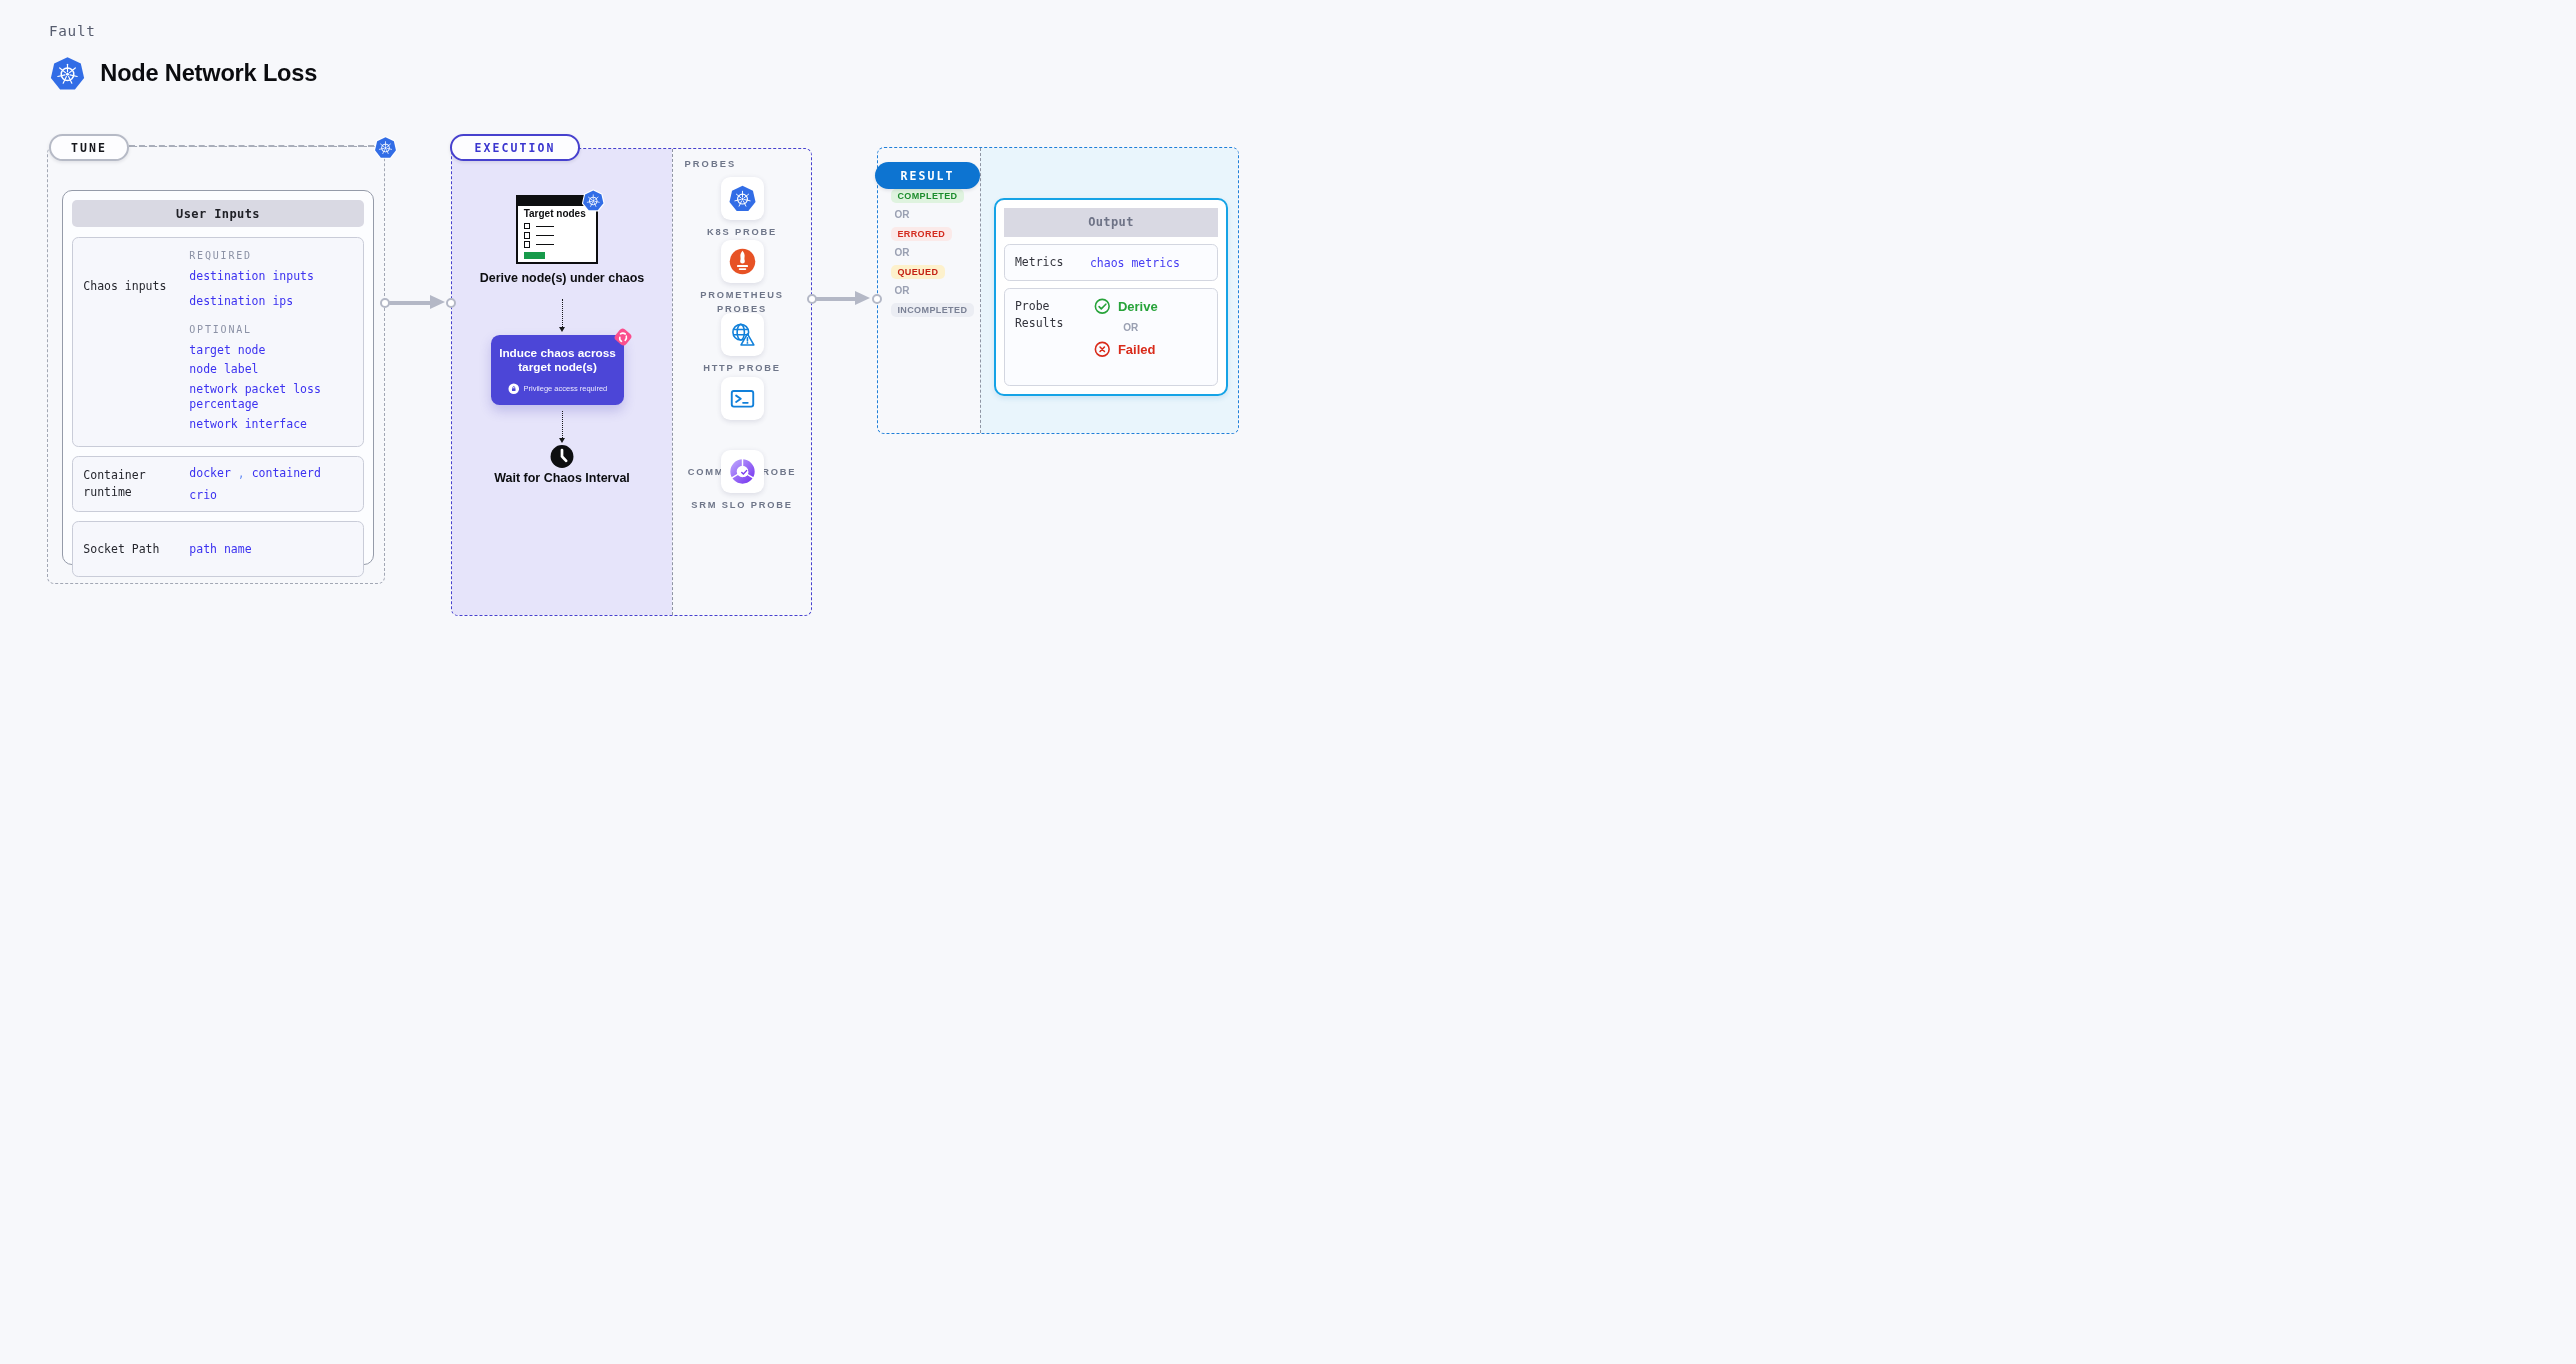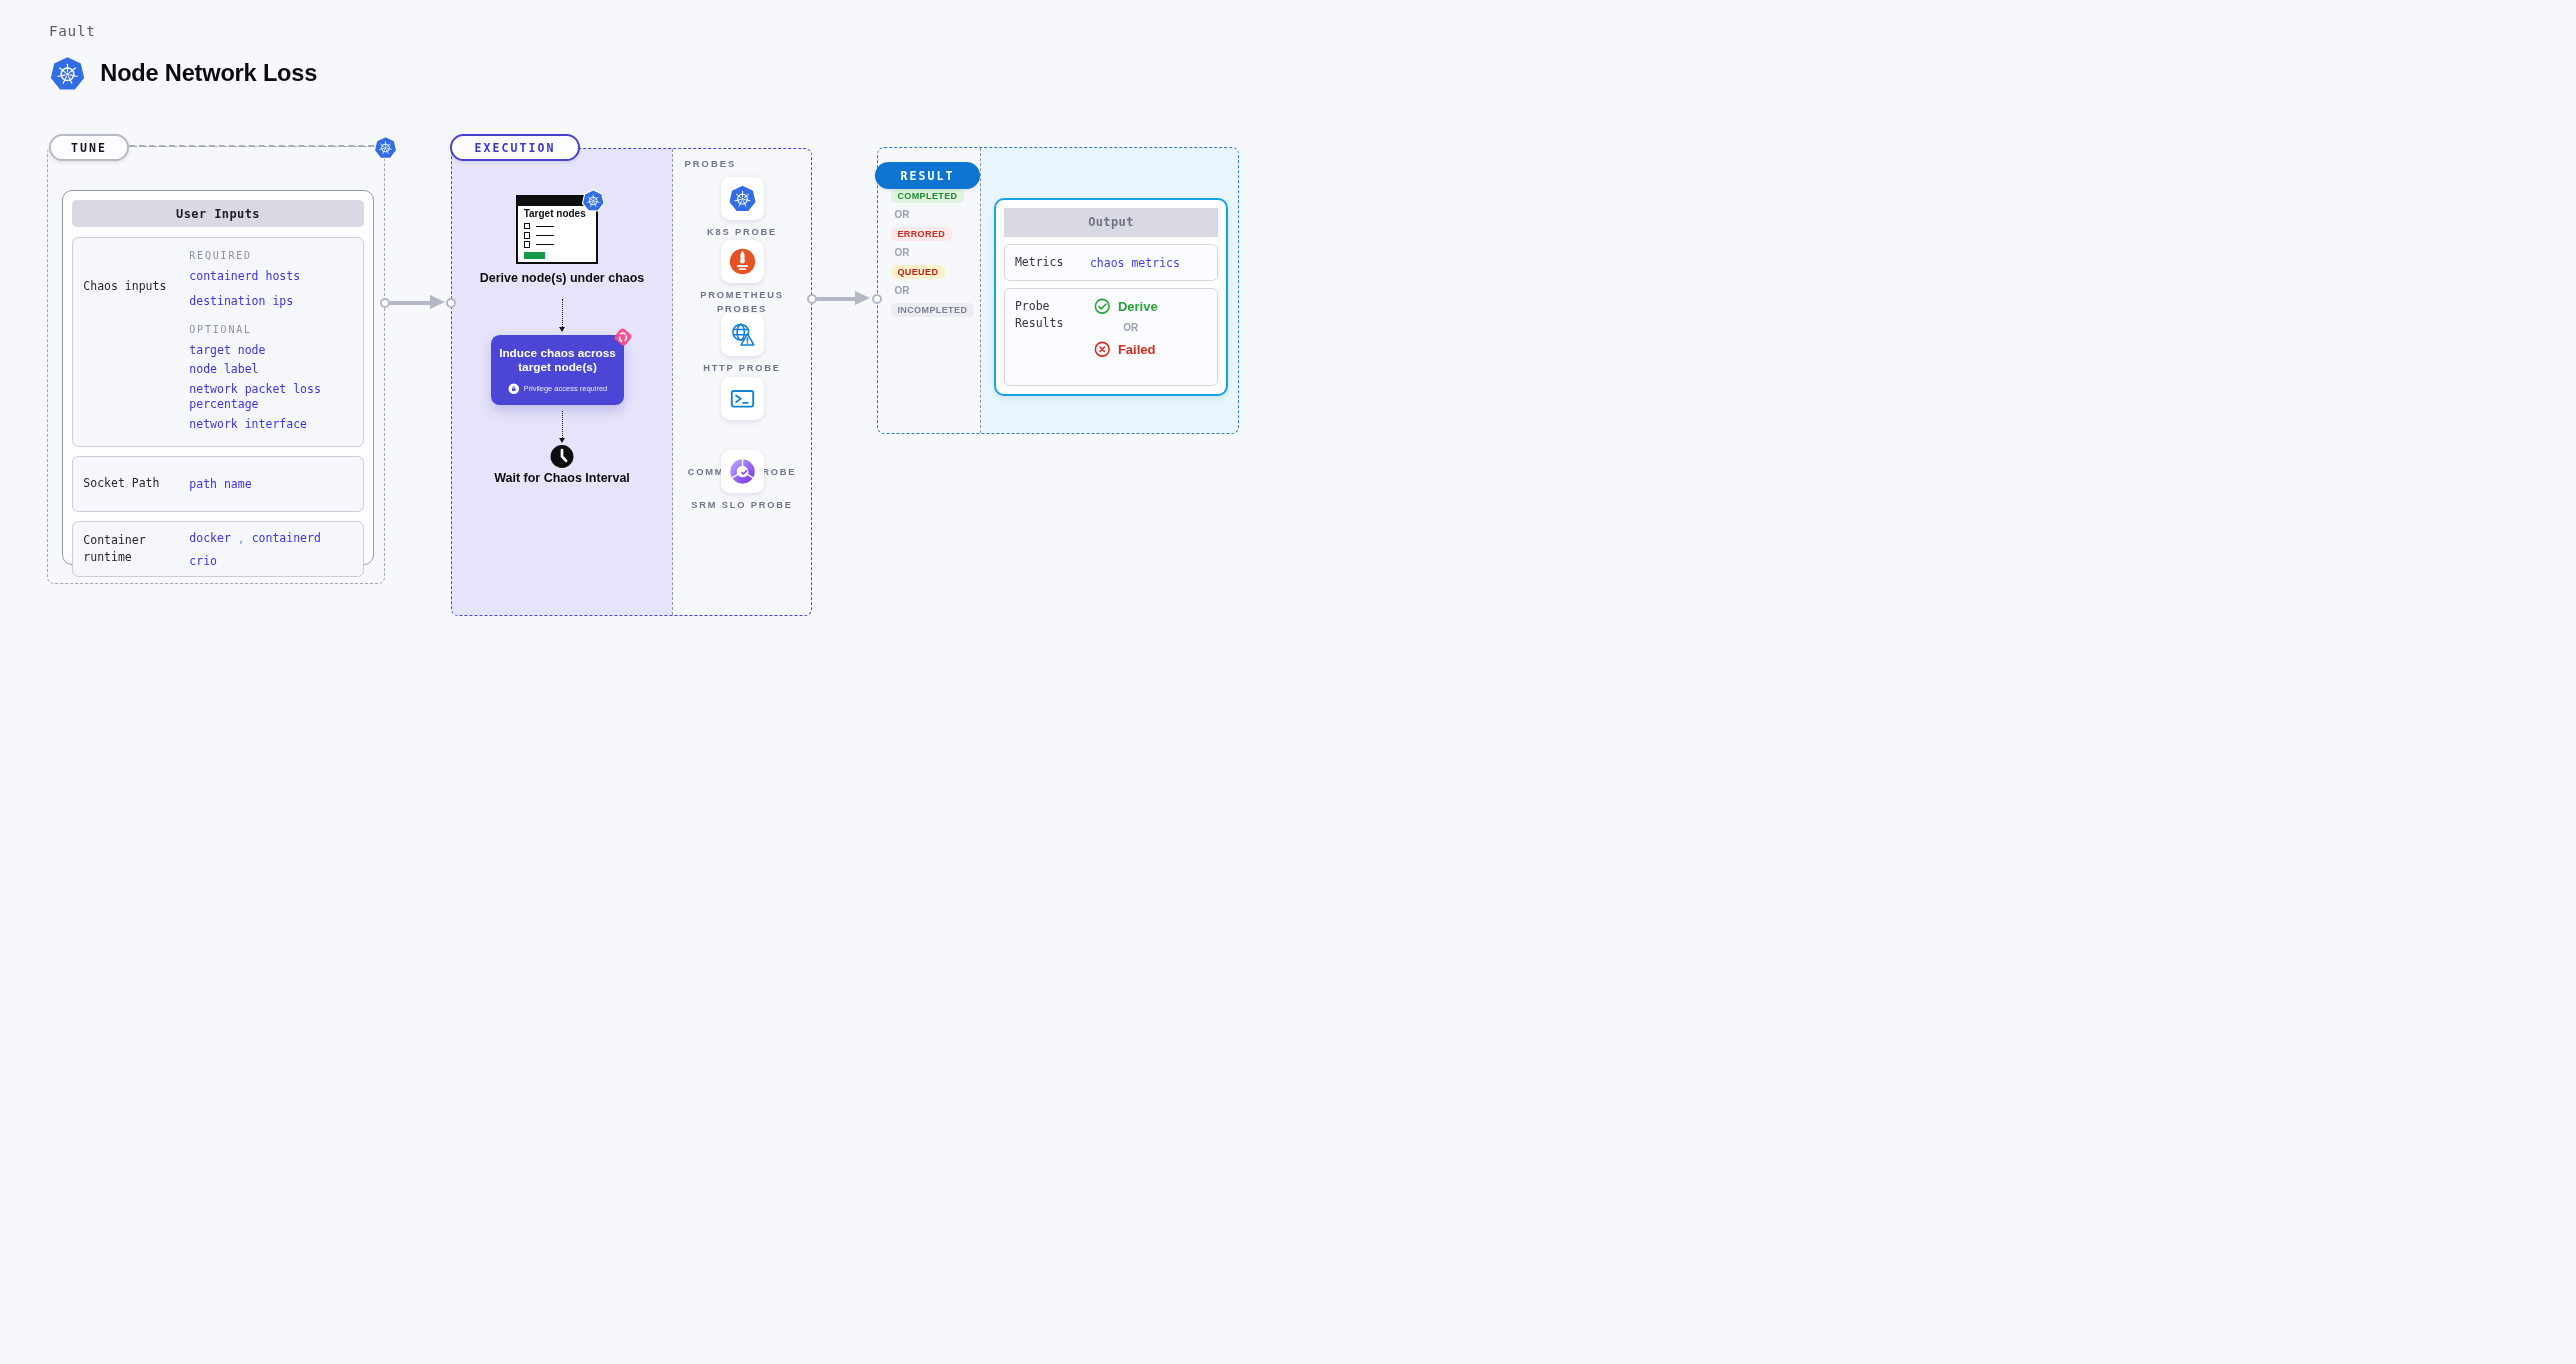--- a/index.html
+++ b/index.html
@@ -254,41 +254,41 @@
       <use href="#k8s-badge"></use>
     </svg>
   <div class="pill pill-tune">TUNE</div>
 
   <div class="abs ui-card">
     <div class="ui-header mono">User Inputs</div>
     <div class="ui-row ui-row-chaos">
       <div class="ui-label ui-label-top mono">Chaos inputs</div>
       <div class="ui-values mono">
         <div class="group-heading">REQUIRED</div>
-        <div class="ui-item">containerd hosts</div>
+        <div class="ui-item">destination inputs</div>
         <div class="ui-item">destination ips</div>
         <div class="group-heading opt">OPTIONAL</div>
         <div class="ui-item tight">target node</div>
         <div class="ui-item tight">node label</div>
         <div class="ui-item tight">network packet loss percentage</div>
         <div class="ui-item tight">network interface</div>
       </div>
-    </div>
-    <div class="ui-row ui-row-small">
-      <div class="ui-label mono">Socket Path</div>
-      <div class="ui-values mono">path name</div>
     </div>
     <div class="ui-row ui-row-small">
       <div class="ui-label mono">Container runtime</div>
       <div class="ui-values mono">
         <div class="rt-line"><span>docker</span>
           <span class="sep">,</span>
           <span>containerd</span></div>
         <div>crio</div>
       </div>
+    </div>
+    <div class="ui-row ui-row-small">
+      <div class="ui-label mono">Socket Path</div>
+      <div class="ui-values mono">path name</div>
     </div>
   </div>
 
   <div class="h-line" style="left:388px;top:301px;width:44px;"></div>
   <div class="h-head" style="left:430px;top:295px;"></div>
   <div class="node-dot" style="left:385px;top:303px;"></div>
   <div class="node-dot" style="left:451px;top:303px;"></div>
 
   <div class="abs exec-box">
     <div class="exec-purple">

